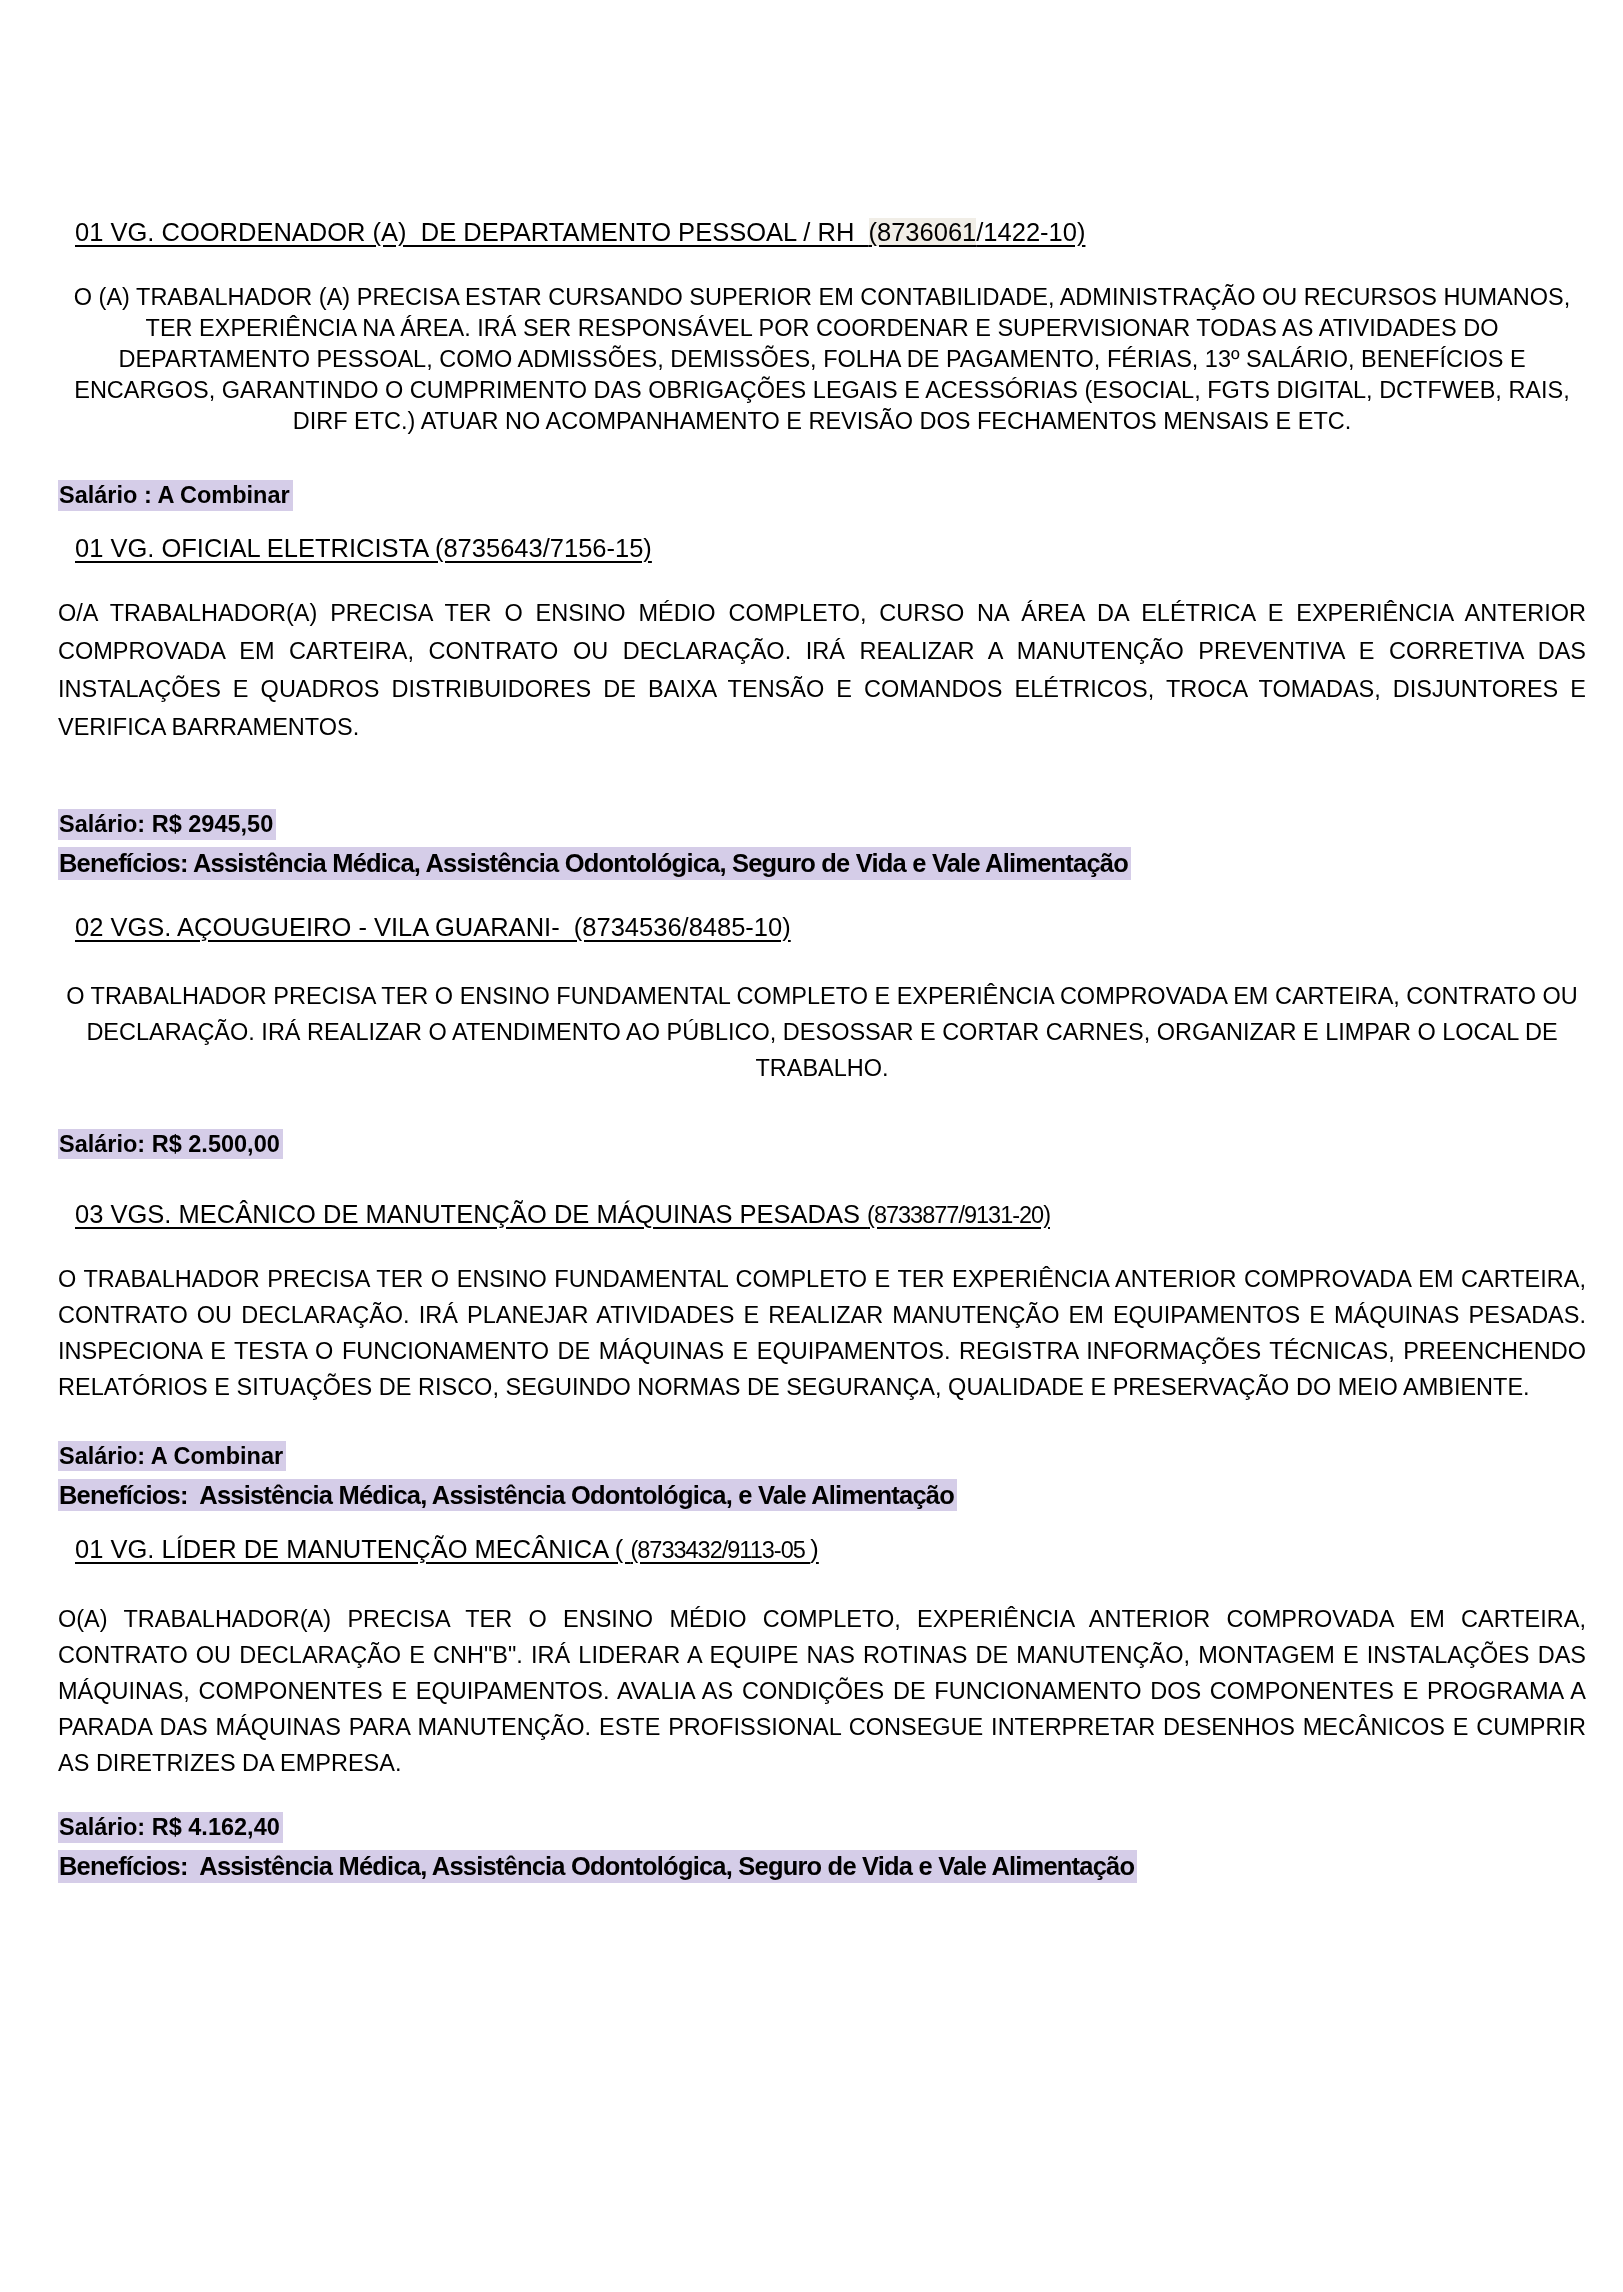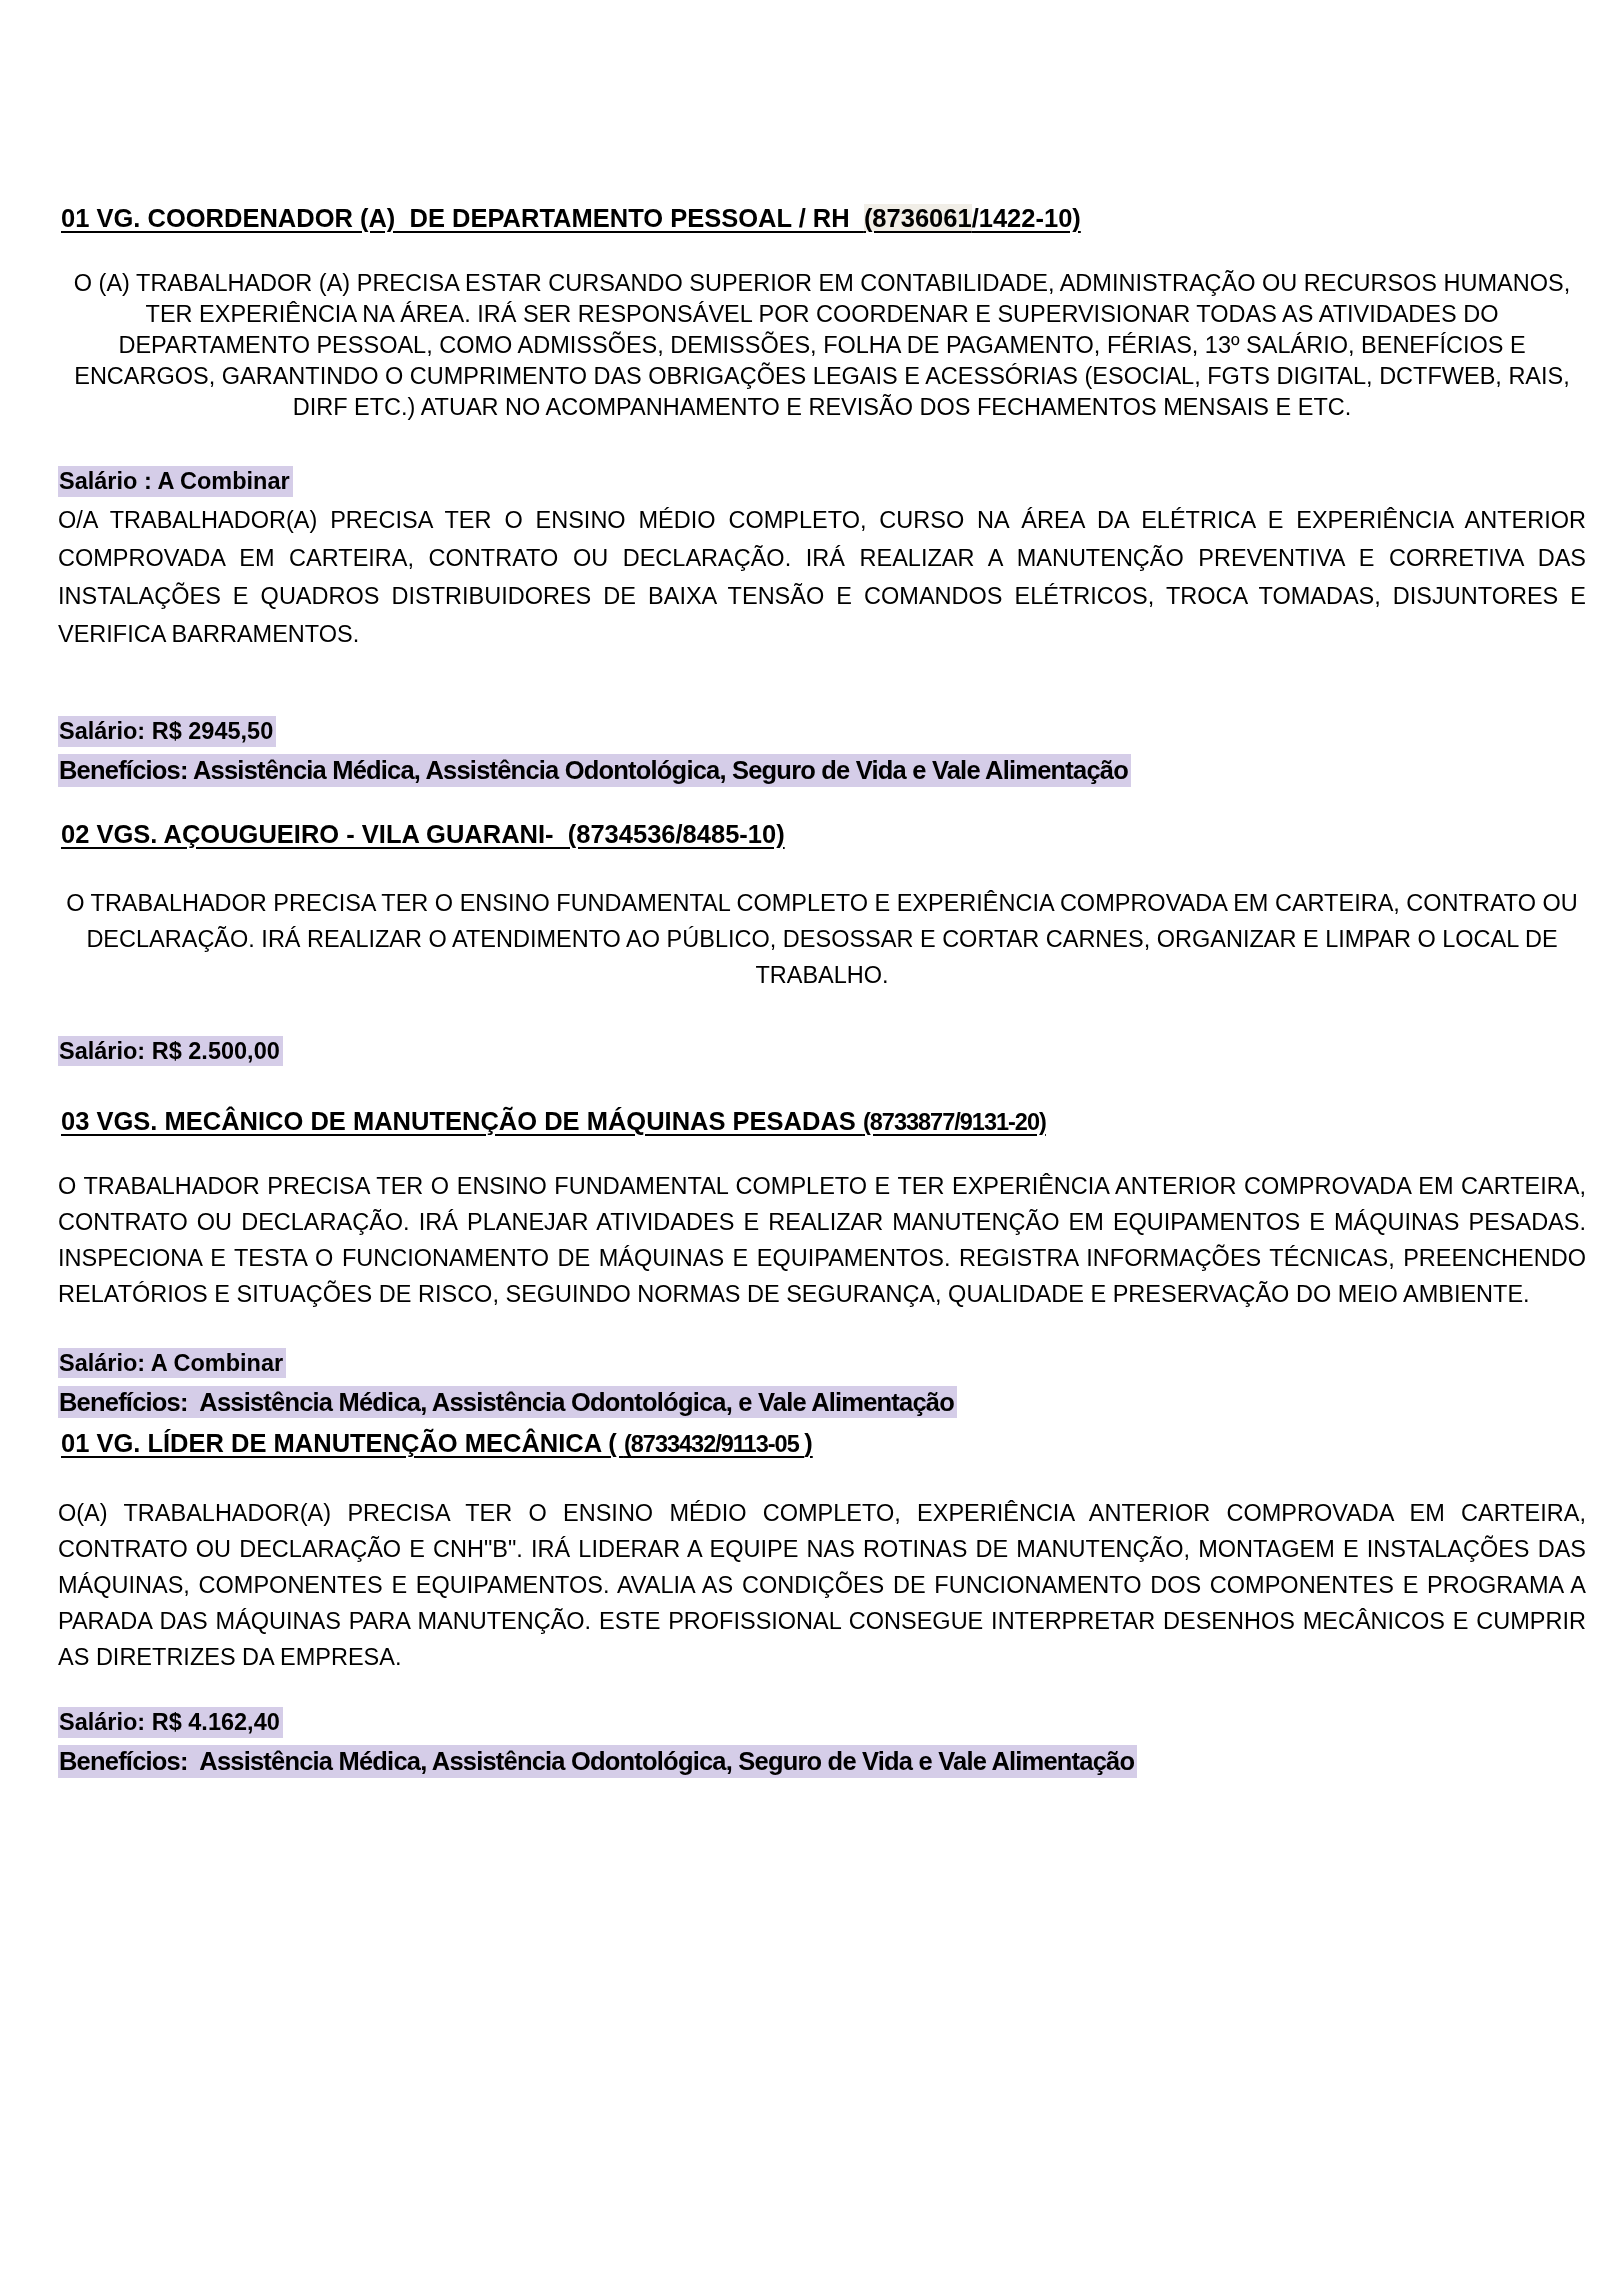--- a/index.html
+++ b/index.html
@@ -16,27 +16,27 @@
   }
   .page {
     box-sizing: border-box;
     width: 1623px;
     min-height: 2293px;
     padding: 199px 37px 59px 58px;
     background: #ffffff;
   }
   .job-title {
     font-size: 25.5px;
-    font-weight: bold;
+    font-weight: normal;
     line-height: 33px;
     text-decoration: underline;
     text-decoration-thickness: 2px;
     text-underline-offset: 3.9px;
     white-space: pre-wrap;
-    margin: 3px;
+    margin: 17px;
   }
   .job-title .num-narrow {
     font-size: 23.5px;
     letter-spacing: -1px;
   }
   .job-title .ref-mark {
     background: #f1eee7;
   }
   .job-desc {
     font-size: 23.5px;
@@ -82,20 +82,21 @@
 
 <div class="page">
 
   <section>
     <h2 class="job-title mb-34"><span>01 VG. COORDENADOR (A)  DE DEPARTAMENTO PESSOAL / RH  </span><span class="ref-mark">(8736061</span><span>/1422-10)</span></h2>
     <p class="job-desc desc-left lh-tight mb-40">O (A) TRABALHADOR (A) PRECISA ESTAR CURSANDO SUPERIOR EM CONTABILIDADE, ADMINISTRAÇÃO OU RECURSOS HUMANOS, TER EXPERIÊNCIA NA ÁREA. IRÁ SER RESPONSÁVEL POR COORDENAR E SUPERVISIONAR TODAS AS ATIVIDADES DO DEPARTAMENTO PESSOAL, COMO ADMISSÕES, DEMISSÕES, FOLHA DE PAGAMENTO, FÉRIAS, 13º SALÁRIO, BENEFÍCIOS E ENCARGOS, GARANTINDO O CUMPRIMENTO DAS OBRIGAÇÕES LEGAIS E ACESSÓRIAS (ESOCIAL, FGTS DIGITAL, DCTFWEB, RAIS, DIRF ETC.) ATUAR NO ACOMPANHAMENTO E REVISÃO DOS FECHAMENTOS MENSAIS E ETC.</p>
     <div class="pay-line"><span class="hl">Salário : A Combinar</span></div>
   </section>
 
   <section>
+    <h2 class="job-title mb-30">01 VG. OFICIAL ELETRICISTA (8735643/7156-15)</h2>
     <p class="job-desc desc-just lh-wide mb-60">O/A TRABALHADOR(A) PRECISA TER O ENSINO MÉDIO COMPLETO, CURSO NA ÁREA DA ELÉTRICA E EXPERIÊNCIA ANTERIOR COMPROVADA EM CARTEIRA, CONTRATO OU DECLARAÇÃO. IRÁ REALIZAR A MANUTENÇÃO PREVENTIVA E CORRETIVA DAS INSTALAÇÕES E QUADROS DISTRIBUIDORES DE BAIXA TENSÃO E COMANDOS ELÉTRICOS, TROCA TOMADAS, DISJUNTORES E VERIFICA BARRAMENTOS.</p>
     <div class="pay-line"><span class="hl">Salário: R$ 2945,50</span></div>
     <div class="pay-line mb-27"><span class="hl benefits-narrow">Benefícios: Assistência Médica, Assistência Odontológica, Seguro de Vida e Vale Alimentação</span></div>
   </section>
 
   <section>
     <h2 class="job-title mb-35">02 VGS. AÇOUGUEIRO - VILA GUARANI-  (8734536/8485-10)</h2>
     <p class="job-desc desc-left lh-mid mb-40">O TRABALHADOR PRECISA TER O ENSINO FUNDAMENTAL COMPLETO E EXPERIÊNCIA COMPROVADA EM CARTEIRA, CONTRATO OU DECLARAÇÃO. IRÁ REALIZAR O ATENDIMENTO AO PÚBLICO, DESOSSAR E CORTAR CARNES, ORGANIZAR E LIMPAR O LOCAL DE TRABALHO.</p>
     <div class="pay-line mb-35"><span class="hl">Salário: R$ 2.500,00</span></div>
   </section>

